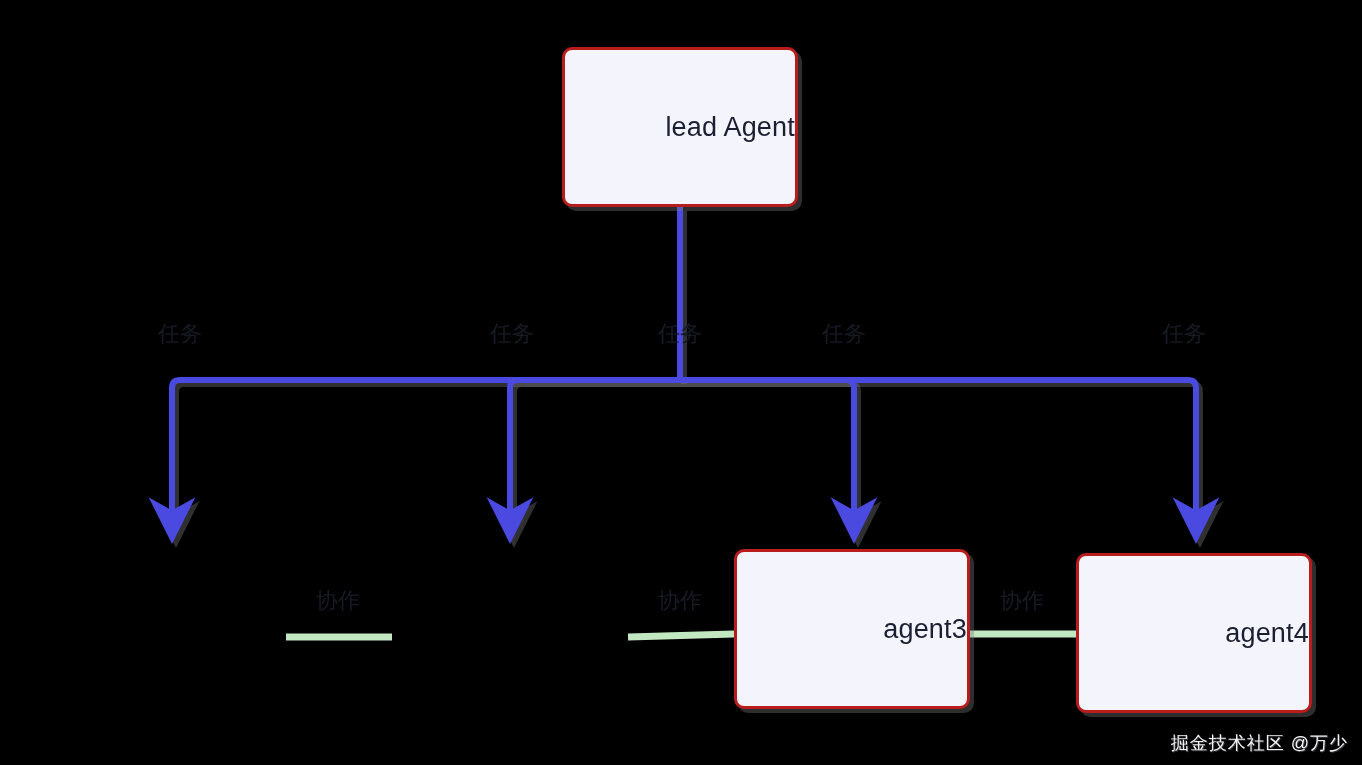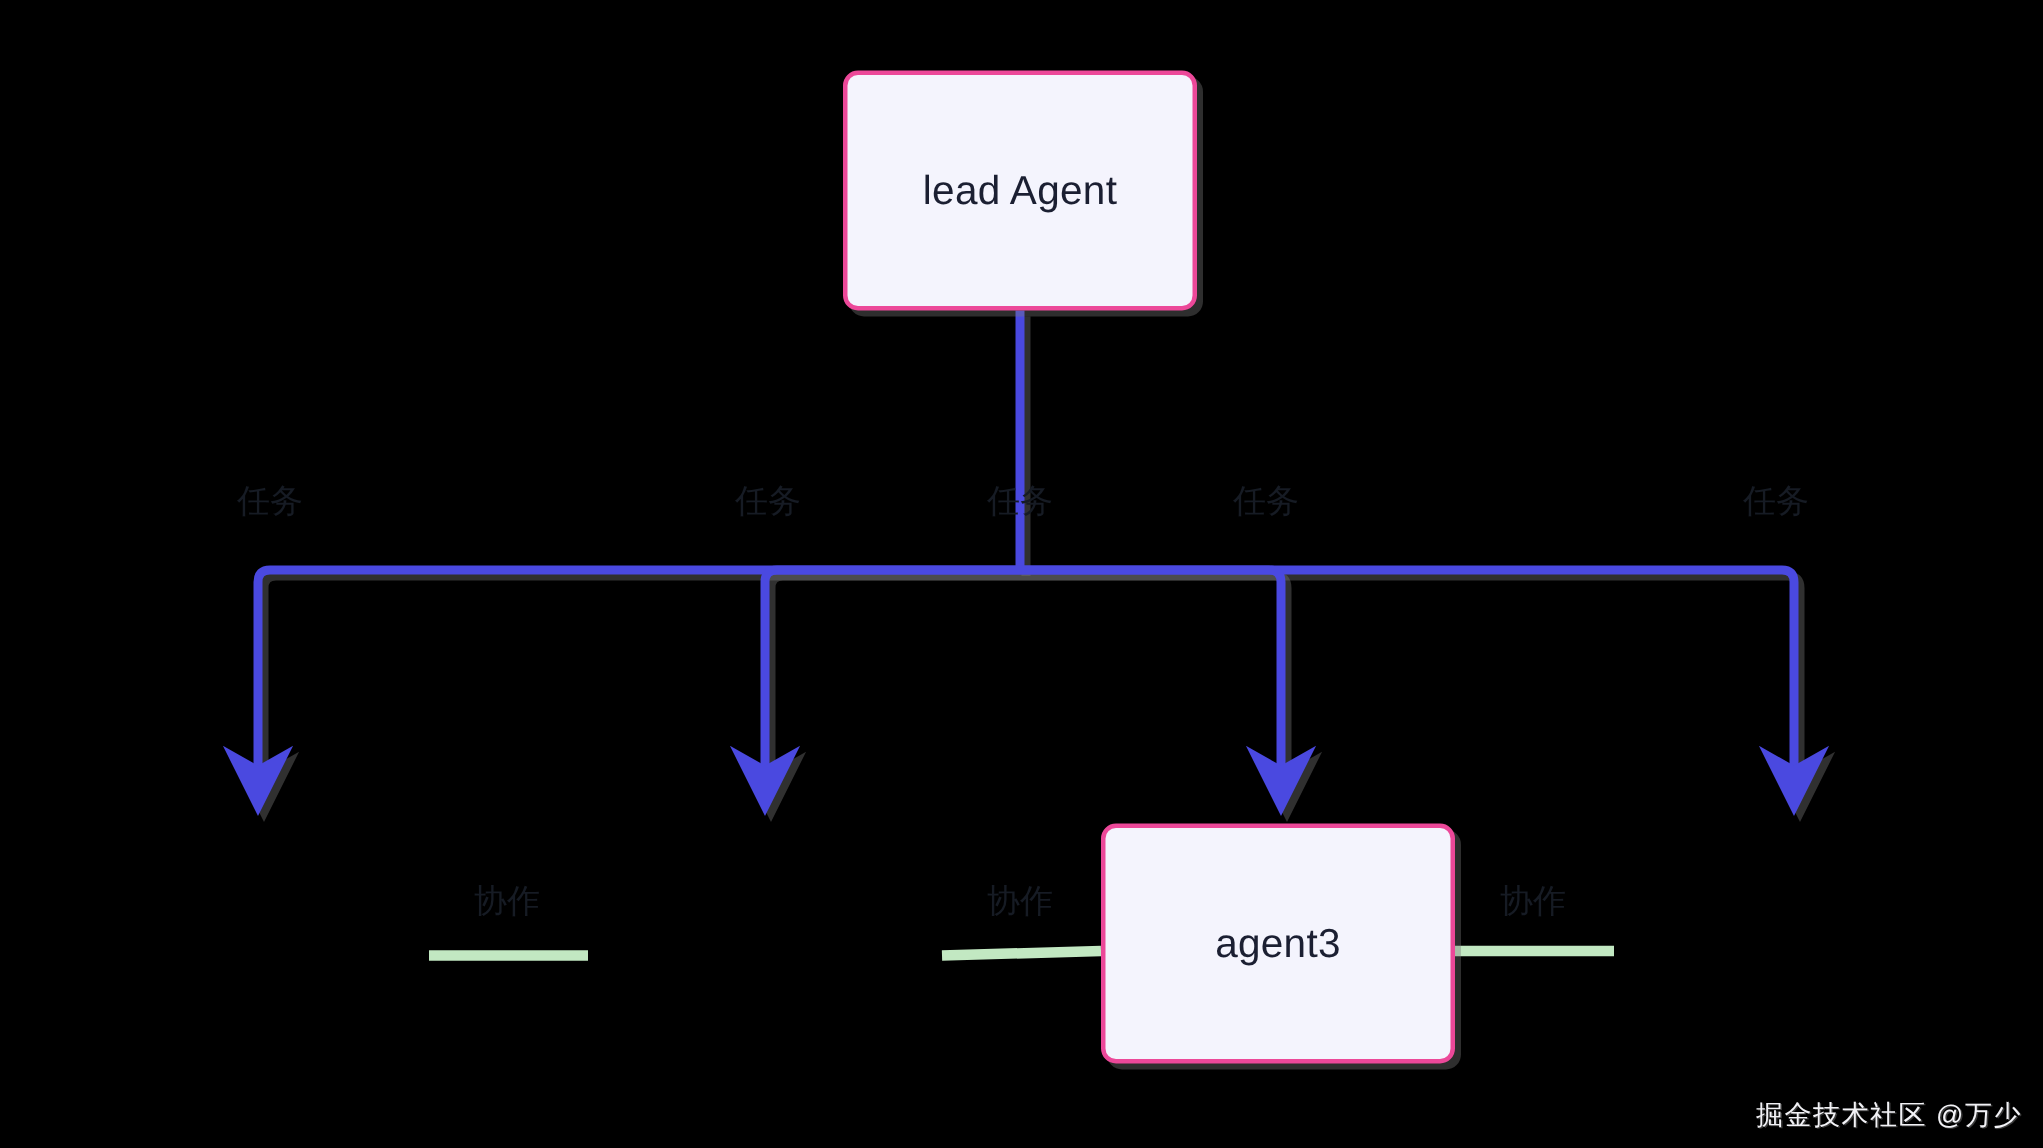--- a/index.html
+++ b/index.html
@@ -17,25 +17,25 @@
   #edges {
     position:absolute; left:0; top:0;
     width:1362px; height:765px;
     pointer-events:none;
   }
 
   
   .node {
     position:absolute;
     background:#f4f4fd;
-    border:3px solid #ec4899;
+    border:3px solid #b91c1c;
     border-radius:10px;
     display:flex;
     align-items:center;
-    justify-content:center;
+    justify-content:flex-end;
     box-shadow:4px 4px 0 rgba(120,120,120,0.38);
   }
   .node-label {
     font-size:27px;
     color:#1b1f32;
     font-family:"Liberation Sans", sans-serif;
     letter-spacing:0.2px;
     white-space:nowrap;
   }
 
@@ -117,20 +117,23 @@
       <line x1="970" y1="634" x2="1076" y2="634"></line>
     </g>
   </svg>
 
   <div class="node" id="node-lead">
     <span class="node-label">lead Agent</span>
   </div>
   <div class="node" id="node-a3">
     <span class="node-label">agent3</span>
   </div>
+  <div class="node" id="node-a4">
+    <span class="node-label">agent4</span>
+  </div>
 
   <div class="edge-label top" id="lbl-t0">任务</div>
   <div class="edge-label top" id="lbl-t1">任务</div>
   <div class="edge-label top" id="lbl-t2">任务</div>
   <div class="edge-label top" id="lbl-t3">任务</div>
   <div class="edge-label top" id="lbl-t4">任务</div>
 
   <div class="edge-label mid" id="lbl-m0">协作</div>
   <div class="edge-label mid" id="lbl-m1">协作</div>
   <div class="edge-label mid" id="lbl-m2">协作</div>

